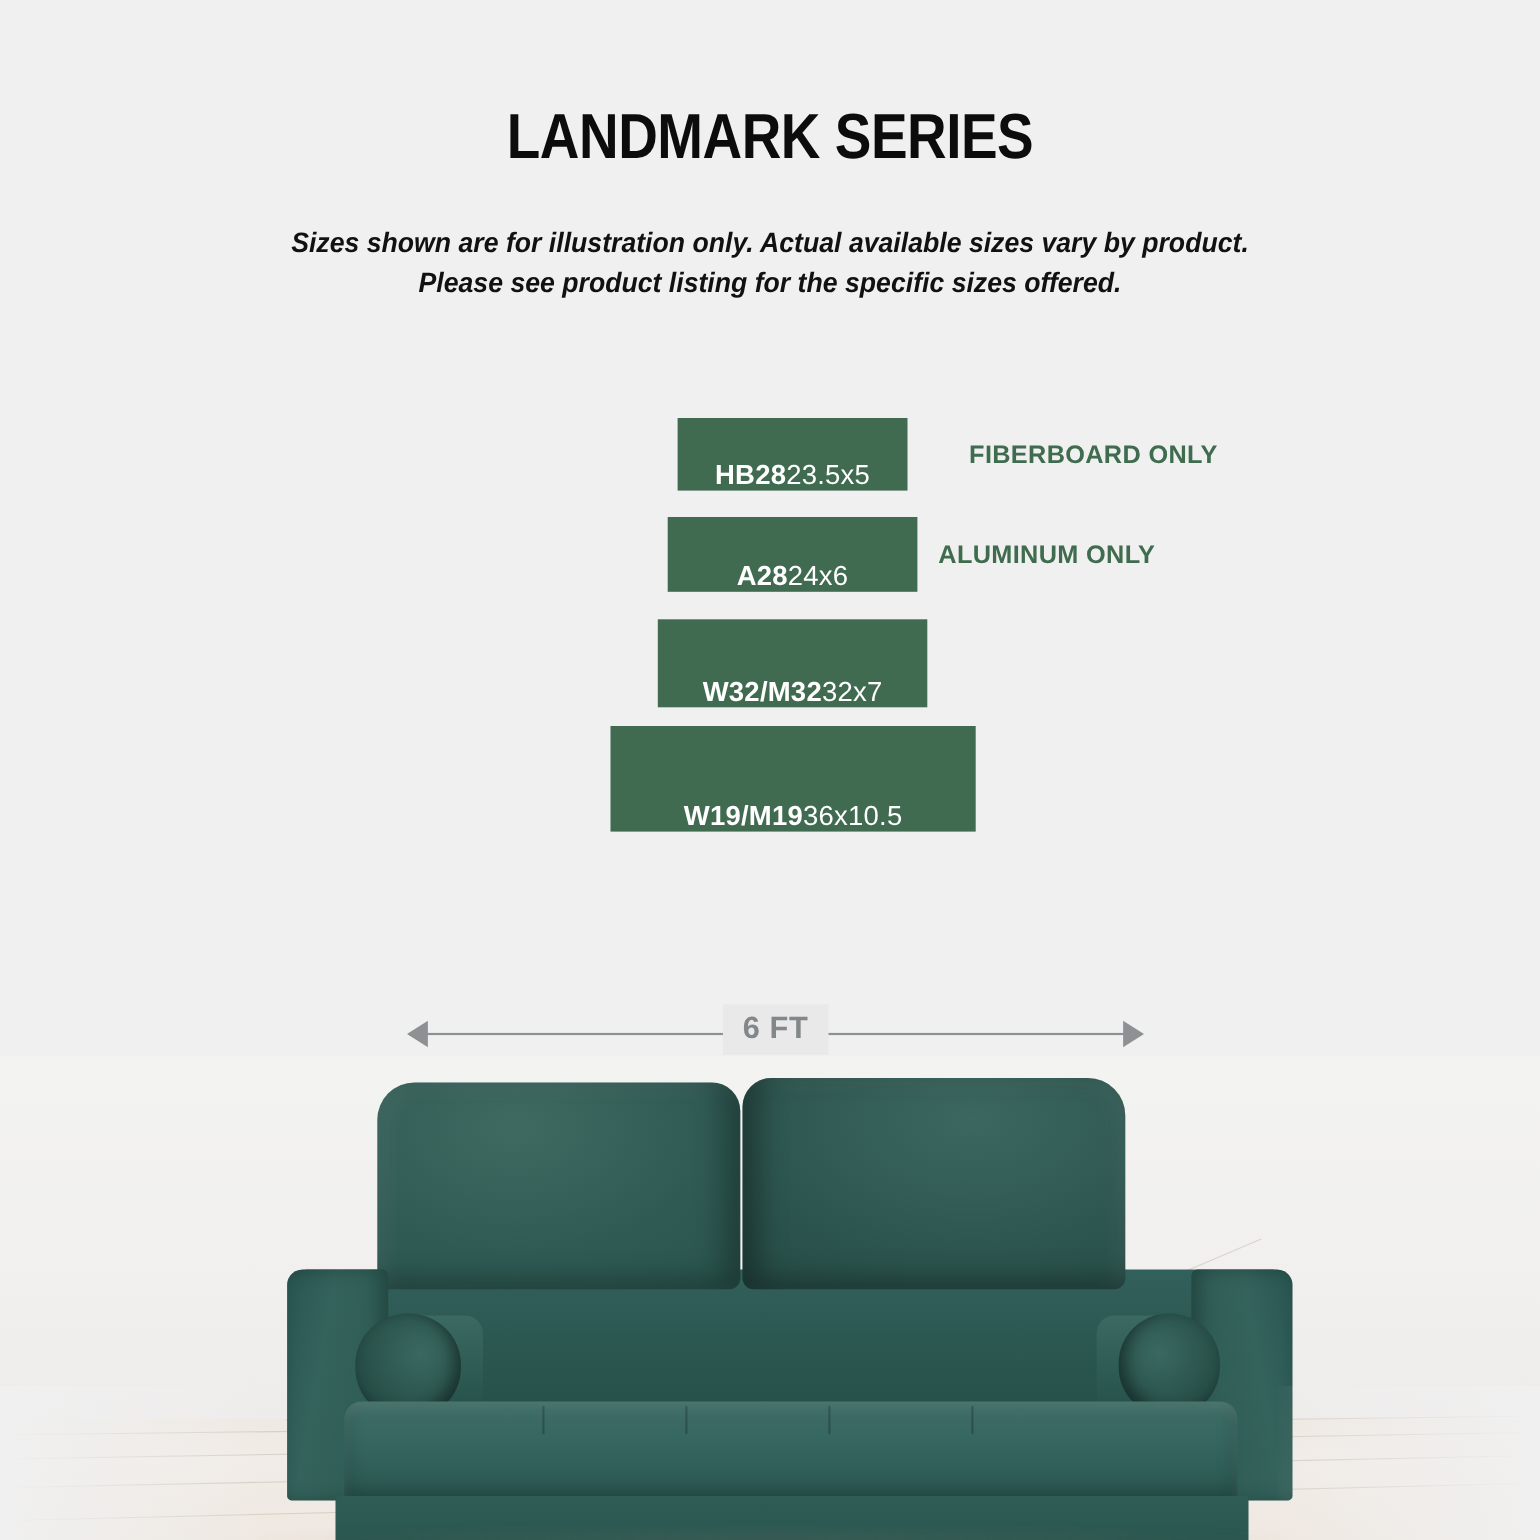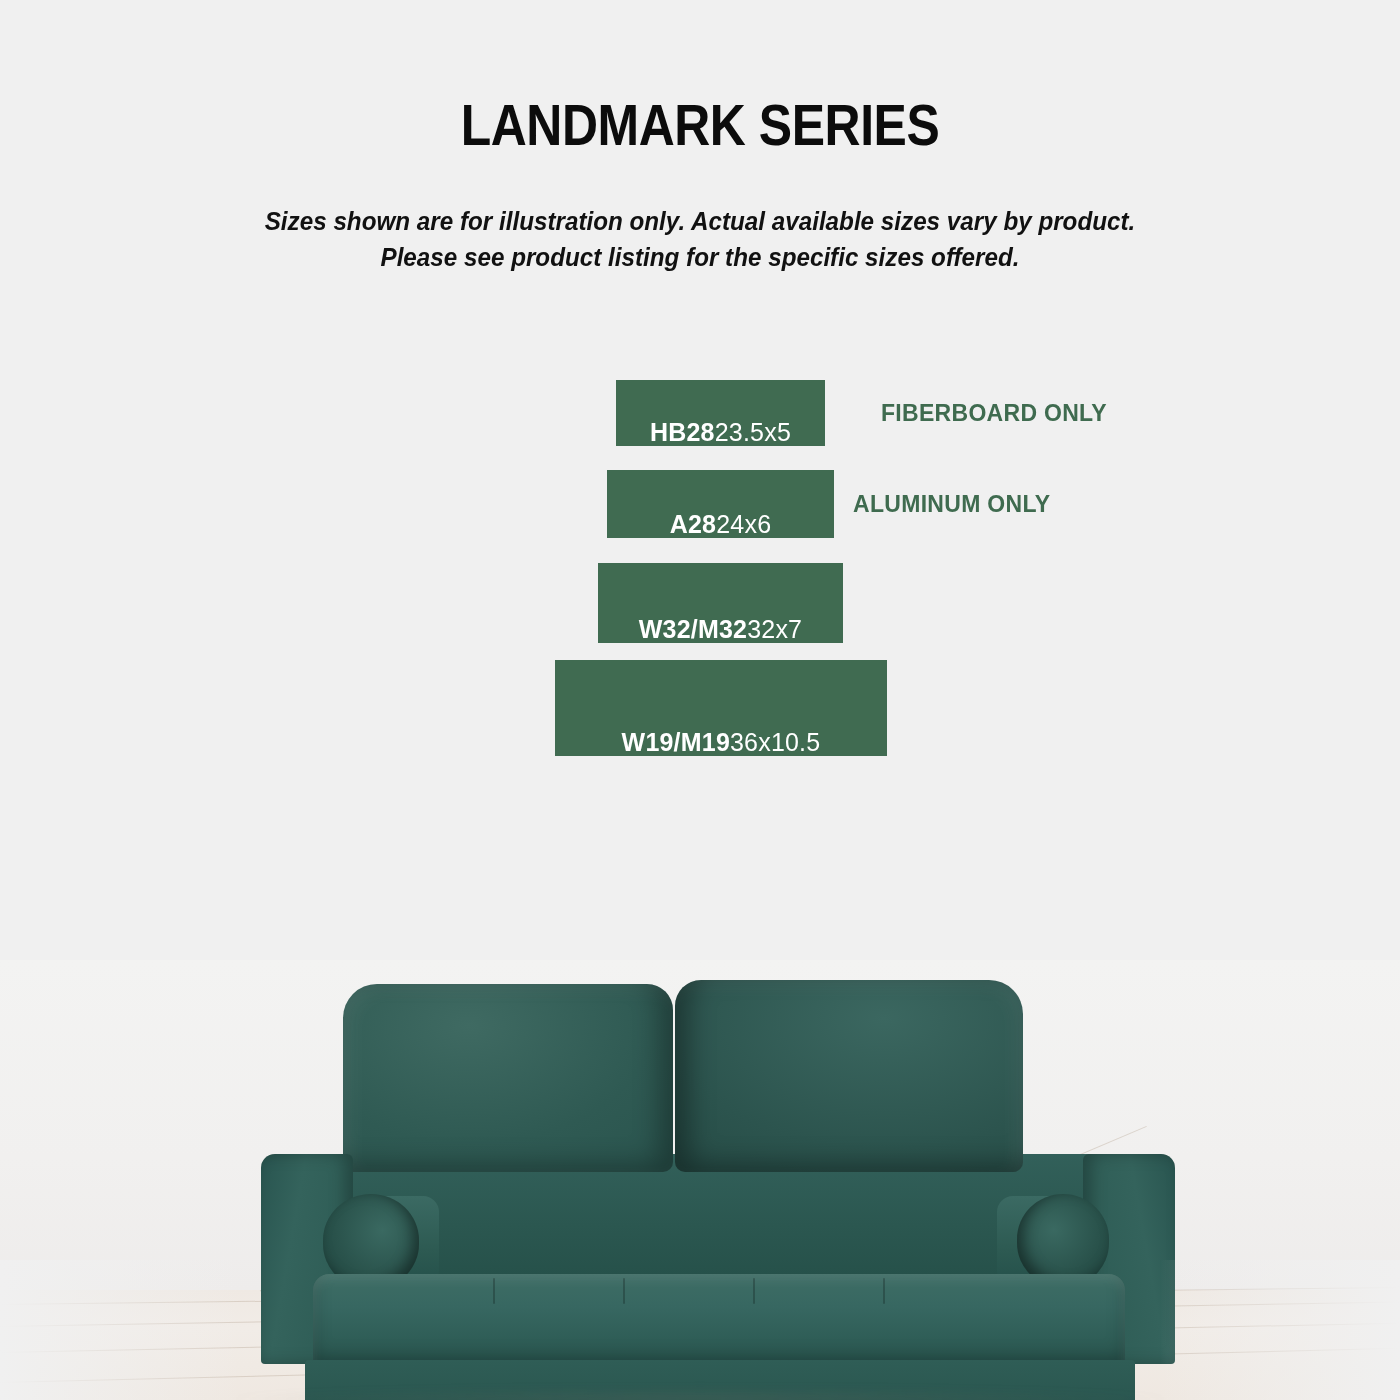--- a/index.html
+++ b/index.html
@@ -193,20 +193,26 @@
 
     <div class="bar-row" style="left:555px;top:660px;width:400px;height:96px;">
       <div class="bar" style="width:332px;height:96px;">
         <span class="bl1">W19/M19</span>
         <span class="bl2">36x10.5</span>
       </div>
     </div>
 
   </div>
 
+  <div id="dim">
+    <div class="head left"></div>
+    <div class="line"></div>
+    <div class="head right"></div>
+    <div class="cap">6 FT</div>
+  </div>
 
   <div id="scene">
     <div id="wall"></div>
     <div id="floor">
       <div class="plank" style="left:0;top:14px;width:1400px;transform:rotate(-0.7deg);"></div>
       <div class="plank" style="left:0;top:36px;width:1400px;transform:rotate(-1deg);"></div>
       <div class="plank" style="left:0;top:62px;width:1400px;transform:rotate(-1.2deg);"></div>
       <div class="plank" style="left:0;top:92px;width:1400px;transform:rotate(-1.4deg);"></div>
       <div class="plank" style="left:260px;top:0px;width:420px;transform:rotate(23deg);"></div>
       <div class="plank" style="left:760px;top:0px;width:420px;transform:rotate(-23deg);"></div>

